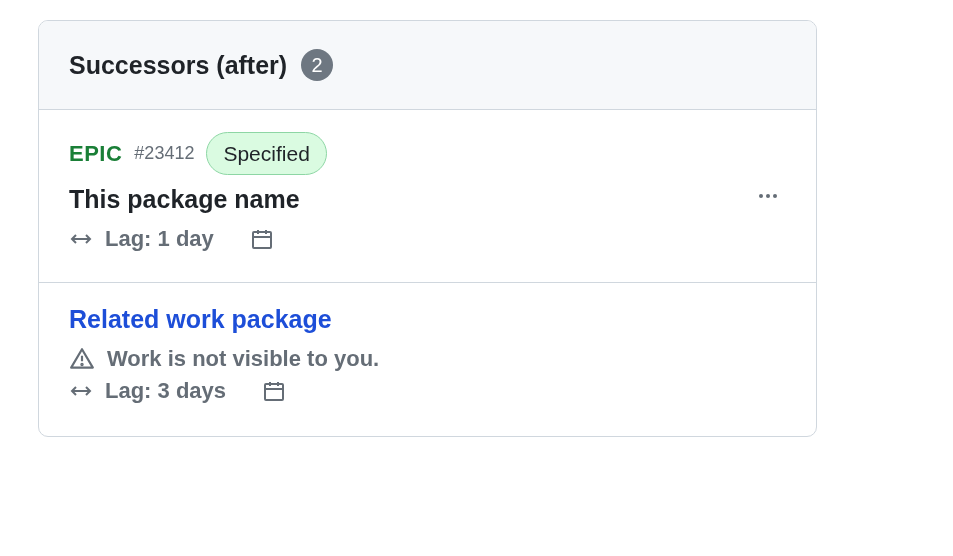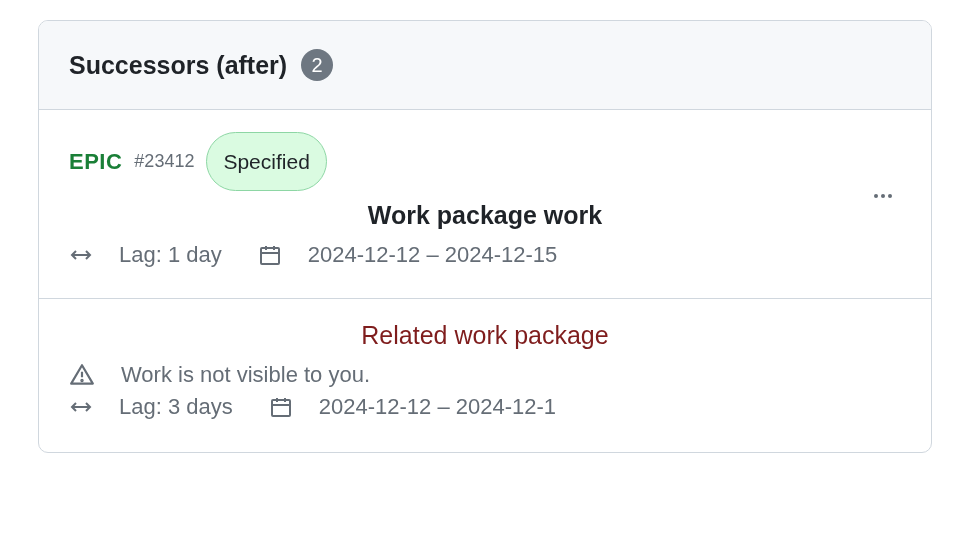--- a/index.html
+++ b/index.html
@@ -9,21 +9,21 @@
     }
     body {
       font-family: -apple-system, BlinkMacSystemFont, "Segoe UI", Helvetica, Arial, sans-serif;
       background: #ffffff;
       padding: 20px 38px;
     }
     .panel {
       border: 1px solid #d0d7de;
       border-radius: 10px;
       overflow: hidden;
-      width: 894px;
+      width: 779px;
     }
     .panel-header {
       background: #f6f8fa;
       padding: 28px 30px;
       display: flex;
       align-items: center;
       gap: 14px;
     }
     .panel-title {
       font-size: 25px;
@@ -40,21 +40,20 @@
       border-radius: 16px;
       display: inline-flex;
       align-items: center;
       justify-content: center;
       padding: 0 8px;
     }
     .item {
       border-top: 1px solid #d0d7de;
       padding: 22px 30px 24px 30px;
       position: relative;
-      text-align: center;
     }
     .item-meta-row {
       display: flex;
       align-items: center;
       gap: 12px;
       margin-bottom: 10px;
     }
     .item-type {
       font-size: 22px;
       font-weight: 700;
@@ -63,49 +62,50 @@
     }
     .item-id {
       font-size: 18px;
       color: #656d76;
     }
     .status-pill {
       background: #dafbe1;
       border: 1px solid #8dd6a4;
       color: #1f2328;
       font-size: 21px;
-      padding: 16px 16px;
+      padding: 8px 16px;
       border-radius: 999px;
       line-height: 1.2;
     }
     .item-name {
       font-size: 25px;
       font-weight: 600;
       color: #1f2328;
       margin-bottom: 12px;
     }
     .item-name.disabled {
-      color: #7f1d1d;
-      font-weight: 400;
+      color: #1d4ed8;
+      font-weight: 700;
     }
     .item-detail-row {
       display: flex;
       align-items: center;
       gap: 14px;
       font-size: 22px;
       color: #656d76;
       margin-bottom: 6px;
     }
     .item-detail-row:last-child {
       margin-bottom: 8px;
     }
     .detail-segment {
       display: flex;
       align-items: center;
-      gap: 26px;
+      gap: 12px;
+      font-weight: bold;
     }
     .spacer {
       width: 8px;
     }
     .icon-lag, .icon-calendar, .icon-warning {
       flex-shrink: 0;
       color: #656d76;
     }
     .icon-lag {
       width: 24px;
@@ -145,39 +145,38 @@
     <span class="panel-title">Successors (after)</span>
     <span class="count-badge">2</span>
   </div>
 
   <div class="item">
     <div class="item-meta-row">
       <span class="item-type">EPIC</span>
       <span class="item-id">#23412</span>
       <span class="status-pill">Specified</span>
     </div>
-    <div class="item-name">Work package work</div>
+    <div class="item-name">This package name</div>
     <div class="item-detail-row">
       <span class="detail-segment">
         <svg class="icon-lag" viewBox="0 0 24 16" fill="none" stroke="currentColor" stroke-width="2">
           <line x1="3" y1="8" x2="21" y2="8"></line>
           <polyline points="7,4 3,8 7,12"></polyline>
           <polyline points="17,4 21,8 17,12"></polyline>
         </svg>
         <span>Lag: 1 day</span>
       </span>
       <span class="spacer"></span>
       <span class="detail-segment">
         <svg class="icon-calendar" viewBox="0 0 24 24" fill="none" stroke="currentColor" stroke-width="2">
           <rect x="3" y="5" width="18" height="16" rx="1"></rect>
           <line x1="3" y1="10" x2="21" y2="10"></line>
           <line x1="8" y1="3" x2="8" y2="7"></line>
           <line x1="16" y1="3" x2="16" y2="7"></line>
         </svg>
-        <span>2024-12-12 – 2024-12-15</span>
       </span>
     </div>
     <div class="more-button">
       <svg viewBox="0 0 24 24" fill="currentColor">
         <circle cx="5" cy="12" r="2"></circle>
         <circle cx="12" cy="12" r="2"></circle>
         <circle cx="19" cy="12" r="2"></circle>
       </svg>
     </div>
   </div>
@@ -204,18 +203,17 @@
         <span>Lag: 3 days</span>
       </span>
       <span class="spacer"></span>
       <span class="detail-segment">
         <svg class="icon-calendar" viewBox="0 0 24 24" fill="none" stroke="currentColor" stroke-width="2">
           <rect x="3" y="5" width="18" height="16" rx="1"></rect>
           <line x1="3" y1="10" x2="21" y2="10"></line>
           <line x1="8" y1="3" x2="8" y2="7"></line>
           <line x1="16" y1="3" x2="16" y2="7"></line>
         </svg>
-        <span>2024-12-12 – 2024-12-1</span>
       </span>
     </div>
   </div>
 
 </div>
 
 </body></html>

